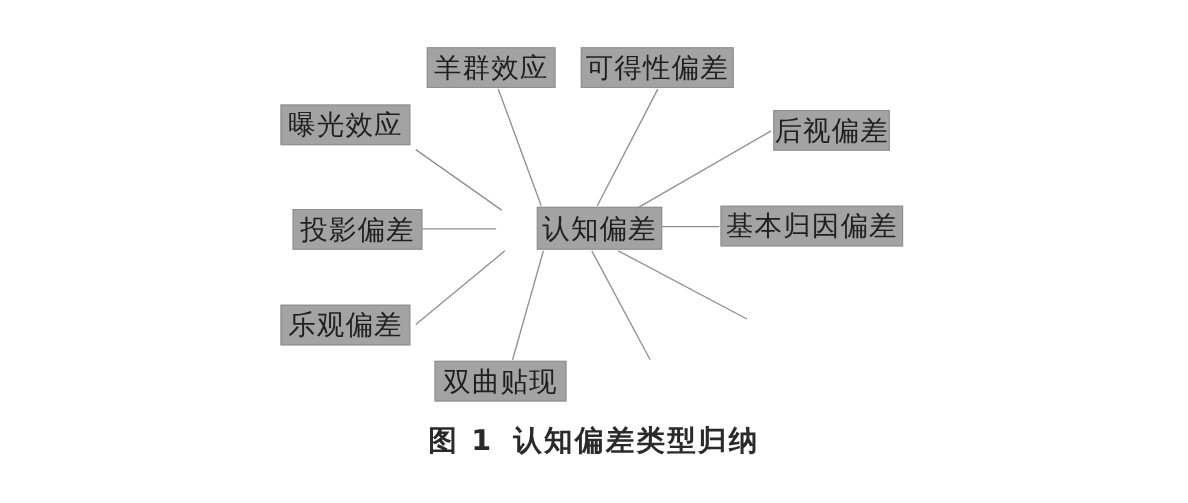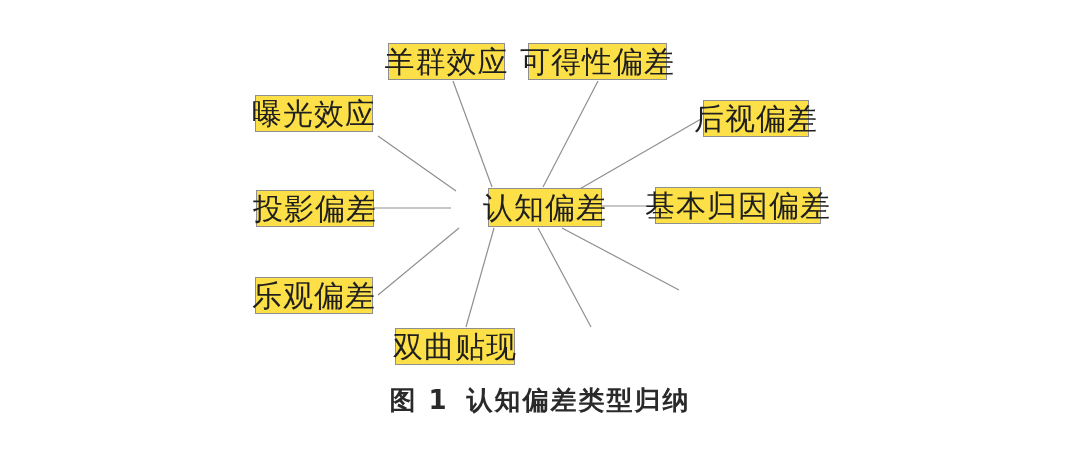--- a/index.html
+++ b/index.html
@@ -23,26 +23,26 @@
     height: 457px;
   }
   .edges line {
     stroke: #8f8f8f;
     stroke-width: 1.2;
   }
   .node {
     position: absolute;
     box-sizing: border-box;
     border: 1px solid #8f8f8f;
-    background: #fde047;
+    background: #a3a3a3;
     color: #1f1f1f;
     display: flex;
     align-items: center;
     justify-content: center;
-    font-size: 30px;
+    font-size: 25px;
     line-height: 1;
     white-space: nowrap;
     letter-spacing: 1px;
   }
   .caption {
     position: absolute;
     left: 0;
     right: 0;
     top: 383px;
     text-align: center;
@@ -77,21 +77,21 @@
   <div class="node" style="left:452px; top:188px; width:114px; height:39px;margin-left:36px;">认知偏差</div>
 
   <div class="node" style="left:388px; top:43px; width:117px; height:37px;">羊群效应</div>
 
   <div class="node" style="left:528px; top:43px; width:139px; height:37px;">可得性偏差</div>
 
   <div class="node" style="left:255px; top:95px; width:118px; height:37px;">曝光效应</div>
 
   <div class="node" style="left:703px; top:100px; width:106px; height:37px;">后视偏差</div>
 
-  <div class="node" style="left:256px; top:190px; width:118px; height:37px;">投影偏差</div>
+  <div class="node" style="left:266px; top:190px; width:118px; height:37px;">投影偏差</div>
 
   <div class="node" style="left:655px; top:187px; width:166px; height:37px;">基本归因偏差</div>
 
   <div class="node" style="left:255px; top:277px; width:118px; height:37px;">乐观偏差</div>
 
 
   <div class="node" style="left:395px; top:328px; width:120px; height:37px;">双曲贴现</div>
 
 
   <div class="caption">

